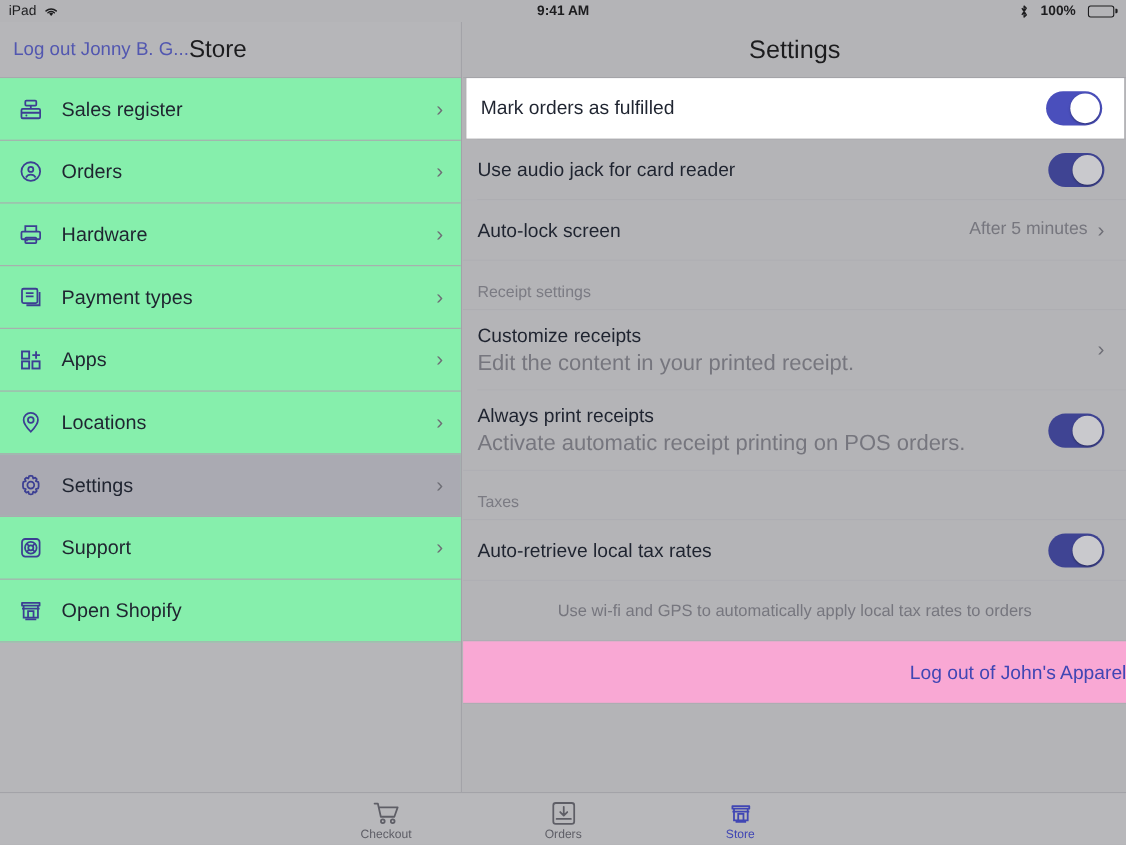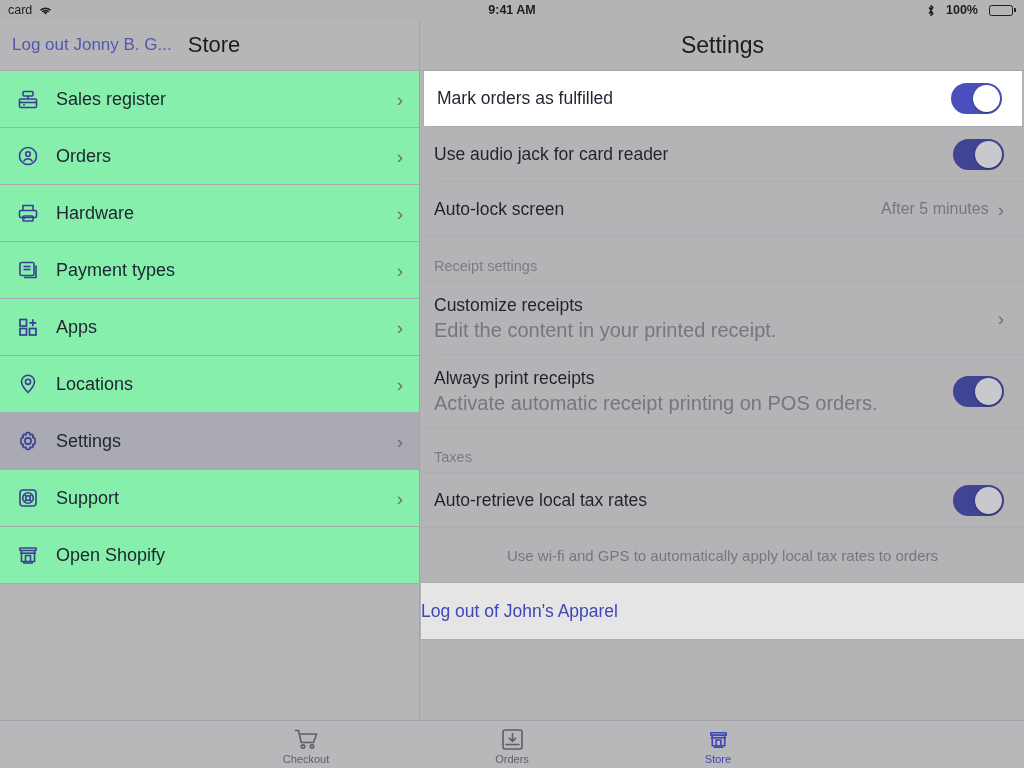--- a/index.html
+++ b/index.html
@@ -24,21 +24,21 @@
   .battery { display: inline-flex; align-items: center; }
   .batt-body { width: 24px; height: 11px; border: 1.3px solid #1d1d1f; border-radius: 2.5px; padding: 1px; }
   .batt-fill { width: 100%; height: 100%; background: #1d1d1f; border-radius: 1px; }
   .batt-cap { width: 2px; height: 4px; background: #1d1d1f; border-radius: 0 1px 1px 0; margin-left: 1px; }
 
   
   .sidebar {
     position: absolute; left: 0; top: 20px; width: 420px; height: 700px;
     background: #b6b6b9; border-right: 1px solid #a3a3a8;
   }
-  .sidebar-header { height: 50px; display: flex; align-items: center; padding-left: 12px; gap: 16px; }
+  .sidebar-header { height: 50px; display: flex; align-items: center; padding-left: 12px; }
   .logout-link { color: #5257b0; font-size: 17px; }
   .store-title { color: #1c1c1e; font-size: 22px; }
   .sidebar-sep { height: 1px; background: #a8a8ad; }
   .nav-list { background: #86efac; }
   .nav-item {
     position: relative; height: 56px; display: flex; align-items: center;
     padding-left: 14px; padding-right: 16px;
   }
   .nav-item.selected { background: #aaaab2; }
   .nav-item .nav-ico { width: 28px; height: 28px; display: flex; align-items: center; justify-content: center; flex: 0 0 28px; }
@@ -71,22 +71,22 @@
   .section-head {
     height: 44px; display: flex; align-items: flex-end; padding: 0 0 7px 13px;
     font-size: 14.5px; color: #7b7b83; background: #b4b4b7;
   }
   .footnote {
     min-height: 54px; display: flex; align-items: center; justify-content: center;
     text-align: center; font-size: 15px; color: #76767e; padding: 8px 30px;
     background: #b4b4b7;
   }
   .logout-row {
-    height: 56px; display: flex; align-items: center; justify-content: flex-start;
-    background: #e5e5e5;
+    height: 56px; display: flex; align-items: center; justify-content: flex-end;
+    background: #f9a8d4;
   }
   .logout-store { color: #4046b4; font-size: 17.5px; }
 
   
   .row.highlight {
     background: #ffffff; margin-left: 3px; width: 598px;
     box-shadow: 0 0 0 0.5px rgba(0,0,0,0.06);
     min-height: 55px; z-index: 5;
   }
   .row.highlight .row-title { color: #1f2430; }
@@ -99,36 +99,36 @@
   }
   .toggle.on { background: #4a4fbc; }
   .toggle.on .knob { background: #ffffff; }
   .toggle.dim { background: #3f4493; }
   .toggle.dim .knob { background: #c9c9cd; }
 
   
   .tabbar {
     position: absolute; left: 0; bottom: 0; width: 1024px; height: 48px;
     background: #b8b8bb; border-top: 1px solid #a3a3a8;
-    display: flex; align-items: center; justify-content: center; gap: 96px;
+    display: flex; align-items: center; justify-content: center; gap: 51px;
   }
   .tab { width: 110px; display: flex; flex-direction: column; align-items: center; gap: 2px; }
   .tab .tab-ico { height: 26px; display: flex; align-items: flex-end; }
   .tab .tab-ico svg { display: block; }
   .tab-label { font-size: 11px; color: #5e5e66; }
   .tab.active .tab-label { color: #4046b4; }
 </style>
 </head>
 <body>
 
 <div id="app">
 
   <div class="statusbar">
     <div class="sb-left">
-      <span>card</span>
+      <span>iPad</span>
       <span class="wifi-ico">
         <svg width="15" height="11" viewBox="0 0 15 11">
           <path d="M7.5 9.6 L5.6 7.3 A3 3 0 0 1 9.4 7.3 Z" fill="#1d1d1f"></path>
           <path d="M2.9 4.9 A7 7 0 0 1 12.1 4.9" stroke="#1d1d1f" stroke-width="1.4" fill="none" stroke-linecap="round"></path>
           <path d="M4.6 6.6 A4.8 4.8 0 0 1 10.4 6.6" stroke="#1d1d1f" stroke-width="1.4" fill="none" stroke-linecap="round"></path>
         </svg>
       </span>
     </div>
     <div class="sb-center">9:41 AM</div>
     <div class="sb-right">

